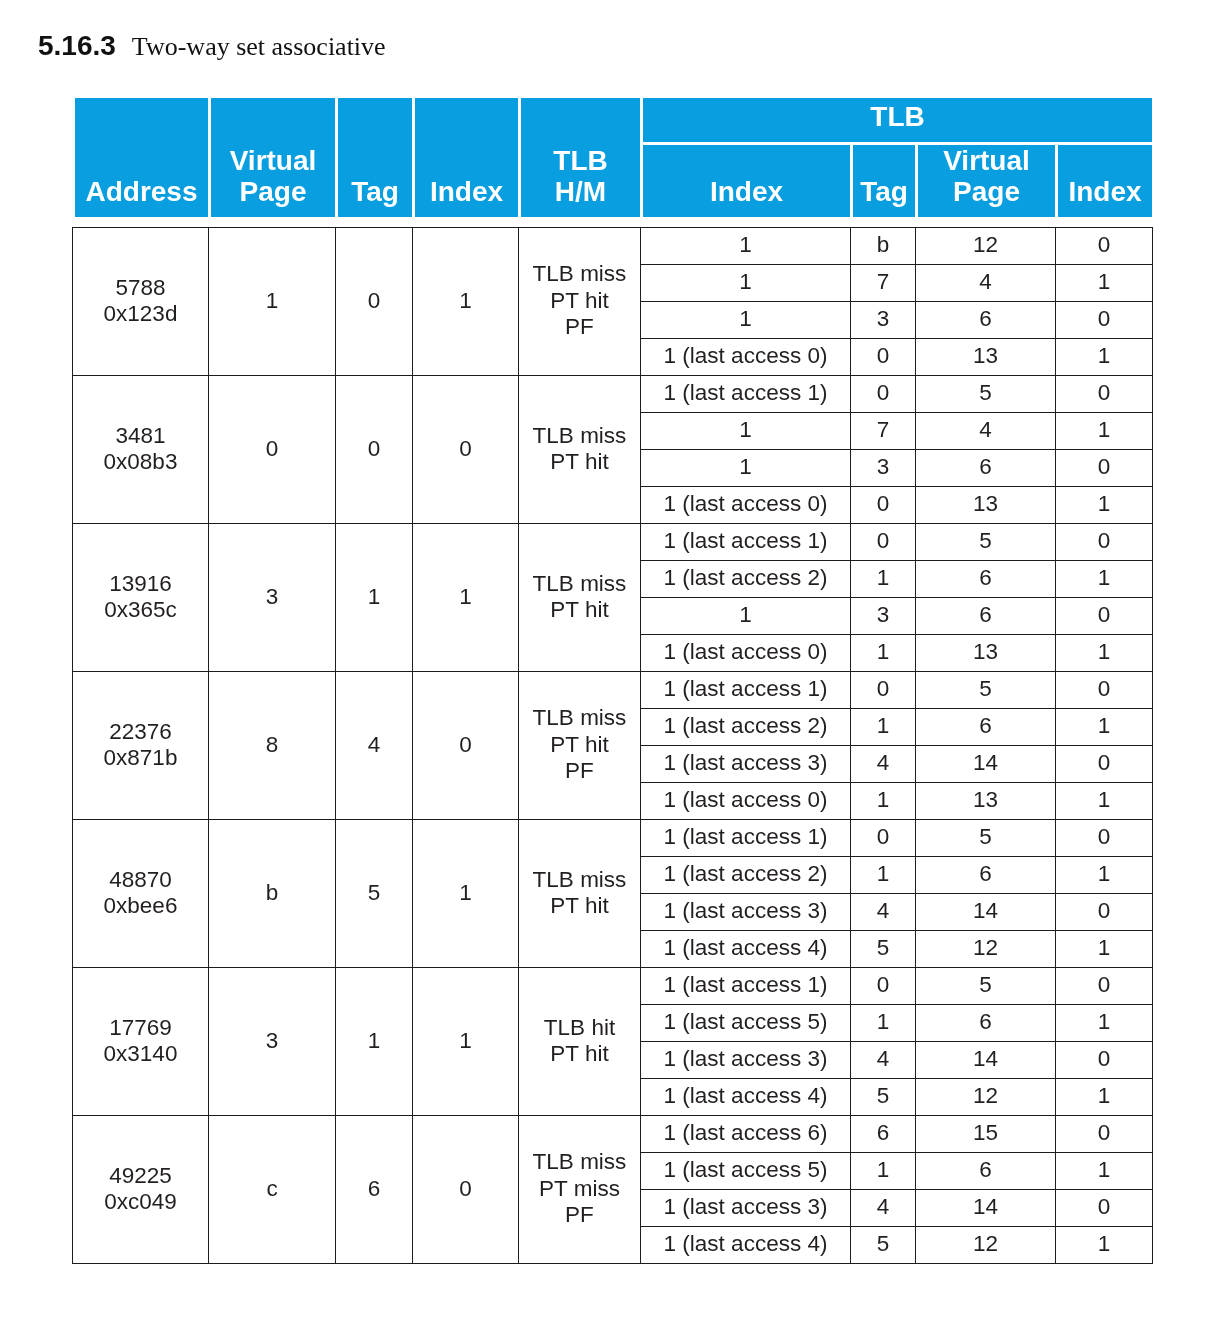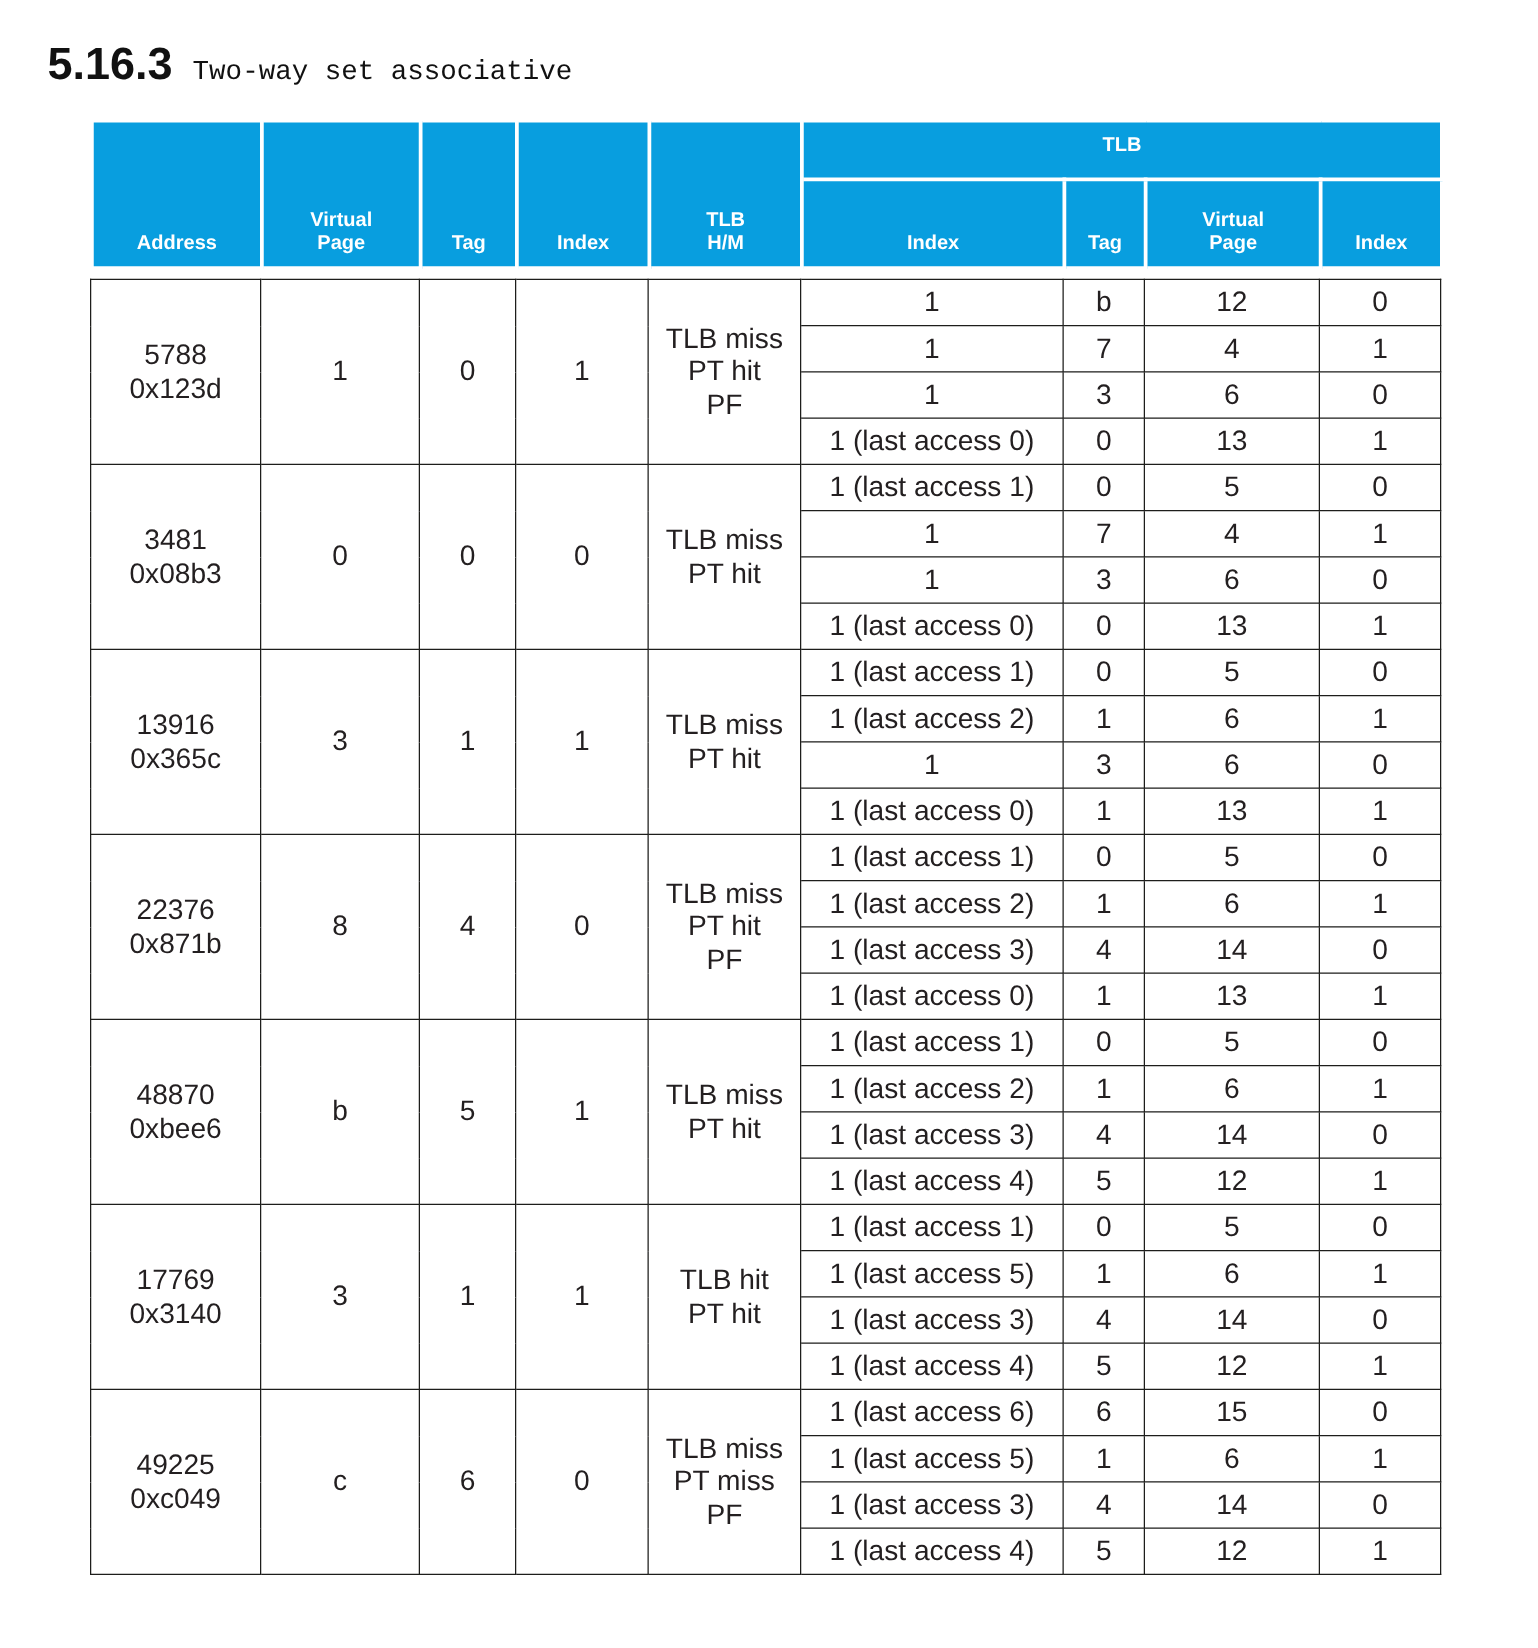--- a/index.html
+++ b/index.html
@@ -13,38 +13,38 @@
   }
   .page { position:absolute; inset:0; }
 
   .title-row {
     position:absolute; left:38px; top:30px;
     display:flex; align-items:baseline; gap:16px;
     white-space:nowrap;
   }
   .sec-num {
     font-family:"Liberation Sans", sans-serif;
-    font-weight:bold; font-size:36px; letter-spacing:0px; color:#111;
+    font-weight:bold; font-size:28px; letter-spacing:0px; color:#111;
   }
   .sec-name {
-    font-family:Liberation Mono, monospace;
-    font-weight:normal; font-size:22px; color:#111;
+    font-family:Liberation Serif, serif;
+    font-weight:normal; font-size:26px; color:#111;
   }
 
   .tablewrap { position:absolute; left:72px; top:95px; width:1080px; }
 
   table { table-layout:fixed; width:1080px; }
 
   
   .hdr { border-collapse:collapse; }
   .hdr th {
     background:#089edf;
     color:#ffffff;
     font-weight:bold;
-    font-size:16px;
+    font-size:28px;
     line-height:1.12;
     text-align:center;
     vertical-align:bottom;
     border:3px solid #ffffff;
     padding:0 2px 9px 2px;
   }
   .hdr tr.r1 { height:47px; }
   .hdr tr.r2 { height:71px; }
   .hdr th.band { vertical-align:middle; padding-bottom:6px; }
 

